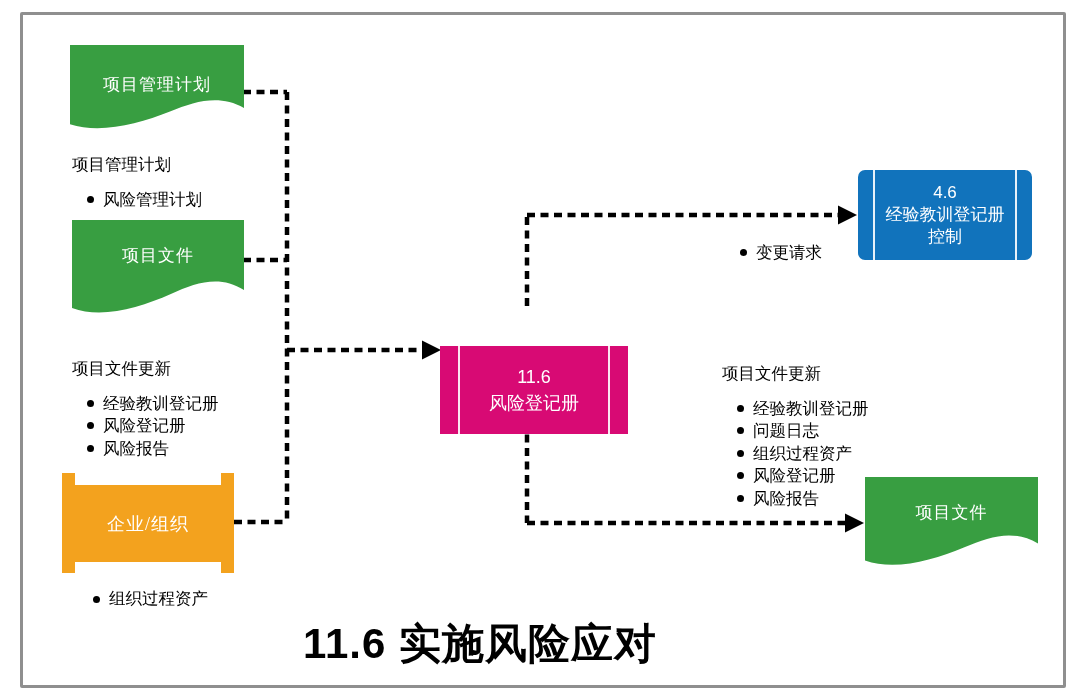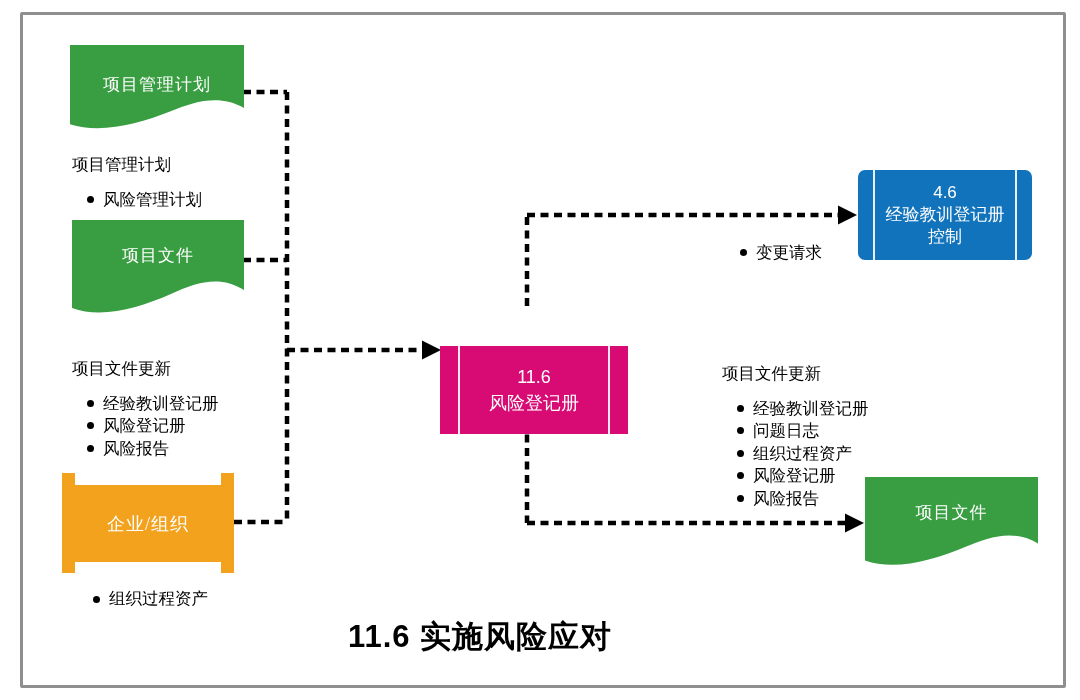--- a/index.html
+++ b/index.html
@@ -31,21 +31,21 @@
   .pbox.pink{background:#D80A74;font-size:18px;line-height:26px;}
   .pbox.blue{background:#1173BC;font-size:17px;line-height:22px;border-radius:7px;}
   
   .note{position:absolute;font-size:16.5px;line-height:22.5px;}
   .note .note-heading{font-weight:400;}
   .note ul{list-style:none;margin:12px;padding:0;}
   .note li{position:relative;padding-left:19px;}
   .note li::before{content:"";position:absolute;left:3px;top:8px;width:7px;height:7px;
         border-radius:50%;background:#000;}
   .diagram-title{position:absolute;left:290px;top:616px;width:380px;text-align:center;
-        font-size:31px;font-weight:bold;letter-spacing:1px;}
+        font-size:42px;font-weight:bold;letter-spacing:1px;}
 </style>
 </head>
 <body>
 
 <div class="canvas">
 
   <div class="frame"></div>
 
   <svg class="overlay" viewBox="0 0 1080 700" fill="none">
     <g stroke="#000" stroke-width="4.5" stroke-dasharray="8 5.5">

